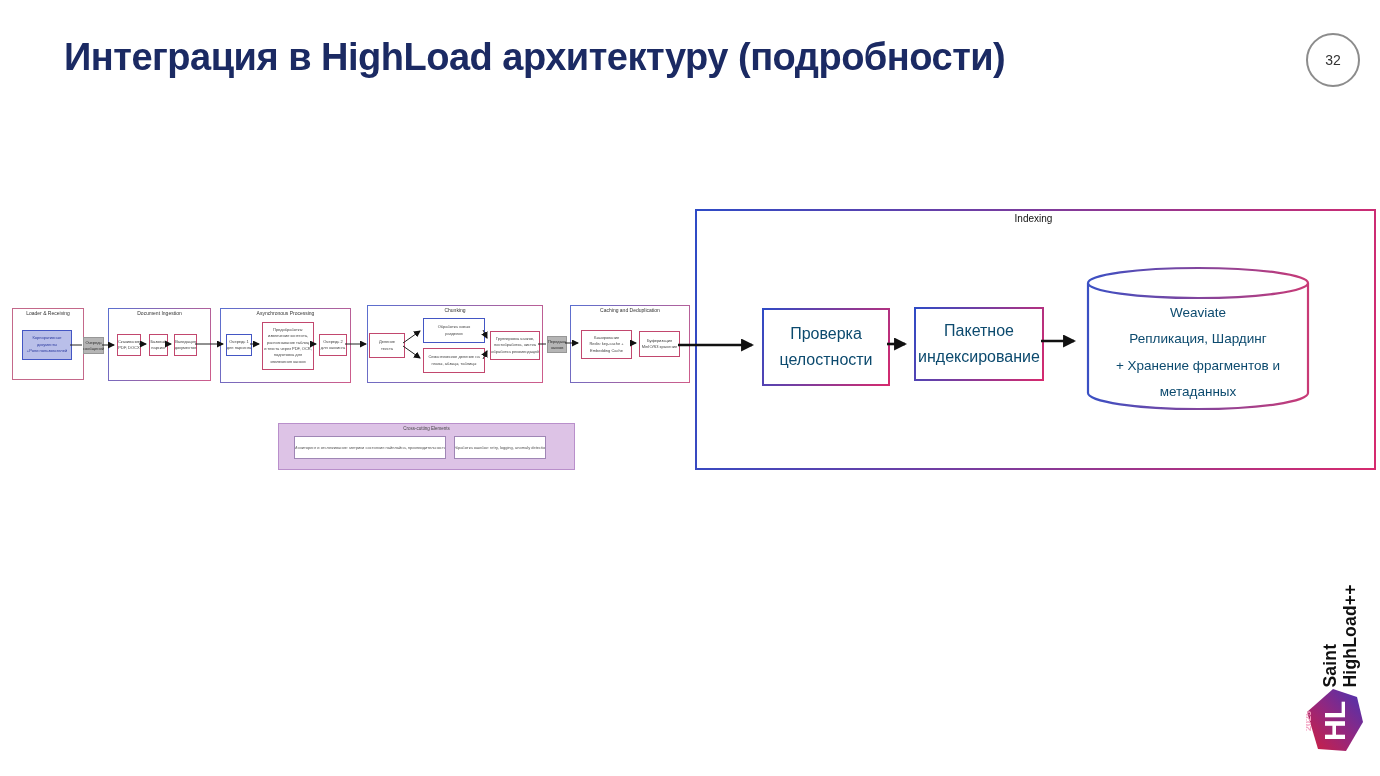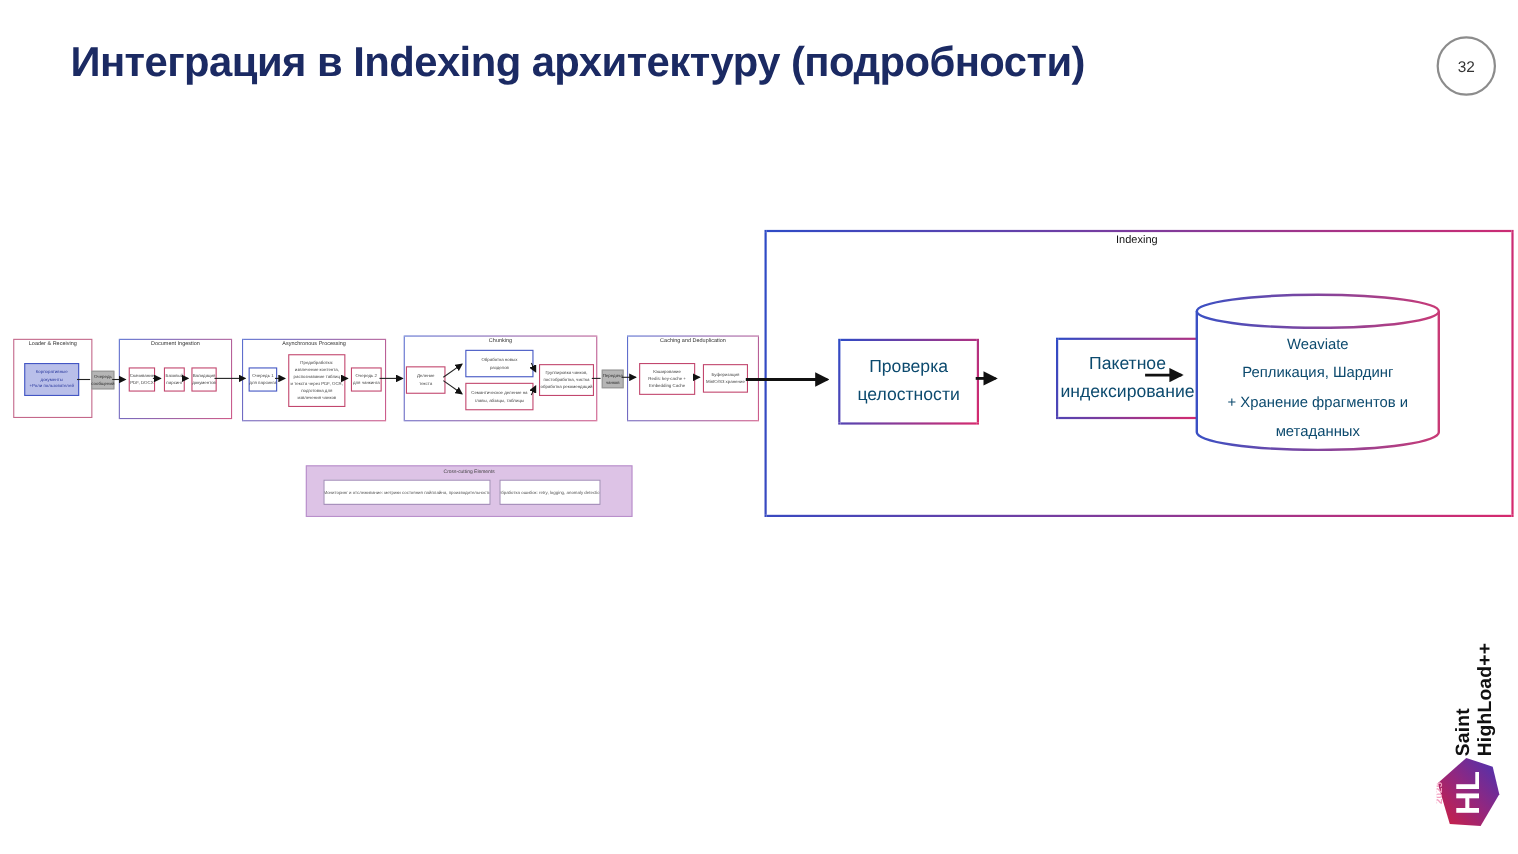--- a/index.html
+++ b/index.html
@@ -52,21 +52,21 @@
   
   .brand{left:1277px;top:605px;width:125px;height:40px;transform:rotate(-90deg);
     font-size:17.5px;font-weight:800;line-height:1.15;color:#101010;letter-spacing:0.2px;}
   .brand div{white-space:nowrap;}
 
   svg.overlay{left:0;top:0;width:1380px;height:776px;pointer-events:none;z-index:6;}
 </style>
 </head>
 <body>
 
-<div class="abs slide-title">Интеграция в Indexing архитектуру (подробности)</div>
+<div class="abs slide-title">Интеграция в HighLoad архитектуру (подробности)</div>
 <div class="abs page-circle">32</div>
 
 <div class="abs gbox rose" style="left:12px;top:308px;width:70px;height:70px;">
   <div class="ghead">Loader &amp; Receiving</div>
 </div>
 <div class="abs tbox blueb lav" style="left:22px;top:330px;width:48px;height:28px;">
   <span>Корпоративные</span>
   <span>документы</span>
   <span>+Роли пользователей</span>
 </div>
@@ -151,21 +151,21 @@
   <span>MinIO/S3 хранение</span>
 </div>
 
 <div class="abs idx"></div>
 <div class="abs idx-label">Indexing</div>
 
 <div class="abs step" style="left:762px;top:308px;width:124px;height:74px;">
   <span>Проверка</span>
   <span>целостности</span>
 </div>
-<div class="abs step" style="left:960px;top:307px;width:126px;height:70px;">
+<div class="abs step" style="left:914px;top:307px;width:126px;height:70px;">
   <span>Пакетное</span>
   <span>индексирование</span>
 </div>
 
 <svg class="abs" style="left:1085px;top:266px;" width="226" height="146" viewBox="0 0 226 146">
   <defs>
     <linearGradient id="cylg" x1="0" y1="0" x2="1" y2="0">
       <stop offset="0" stop-color="#3a50c4"></stop>
       <stop offset="1" stop-color="#c93a76"></stop>
     </linearGradient>

